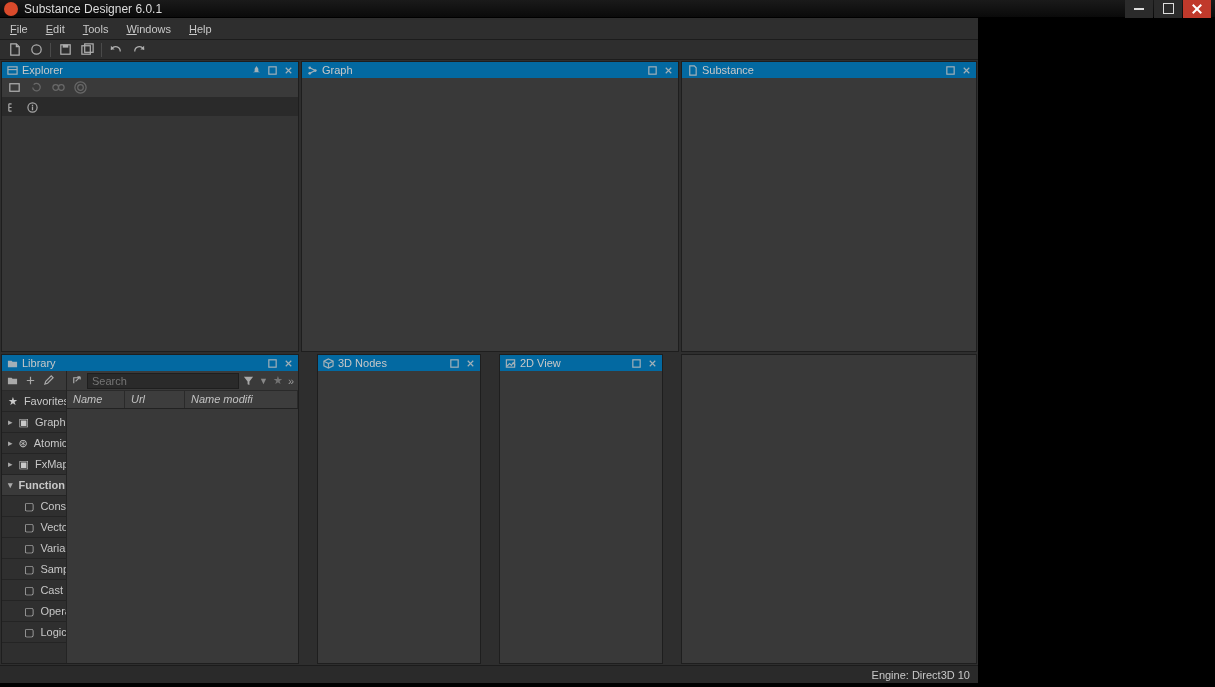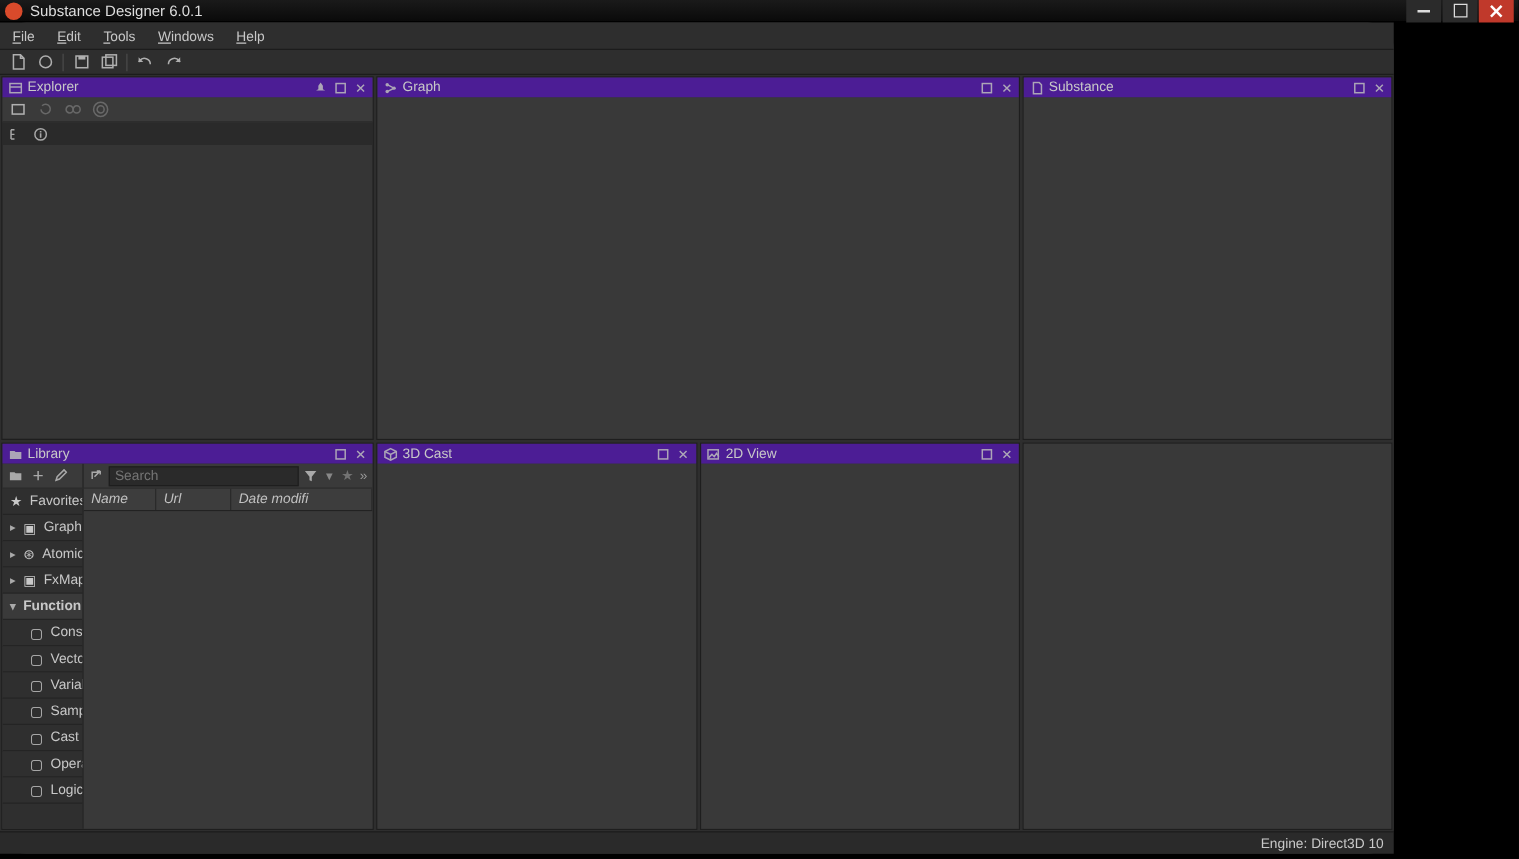--- a/index.html
+++ b/index.html
@@ -12,41 +12,41 @@
 .titlebar .spacer { flex: 1; }
 .tb-btn { width: 28px; height: 18px; display: flex; align-items: center; justify-content: center; margin-left: 1px; background: #2b2b2b; }
 .tb-btn.min::after { content:""; width:10px; height:2px; background:#ddd; }
 .tb-btn.max::after { content:""; width:9px; height:9px; border:1.5px solid #ddd; }
 .tb-btn.close { background:#c0392b; }
 .tb-btn.close::before, .tb-btn.close::after { content:""; position:absolute; width:12px; height:2px; background:#fff; }
 .tb-btn.close { position: relative; }
 .tb-btn.close::before { transform: rotate(45deg); }
 .tb-btn.close::after  { transform: rotate(-45deg); }
 
-.app { width: 1115px; height: calc(687px - 22px); background: #2e2e2e; display: flex; flex-direction: column; border-radius: 21px; }
+.app { width: 978px; height: calc(687px - 22px); background: #2e2e2e; display: flex; flex-direction: column; border-radius: 21px; }
 
 
 .menubar { height: 22px; background: #2e2e2e; display: flex; align-items: center; padding: 0 10px; gap: 18px; border-bottom: 1px solid #1c1c1c; }
 .menubar .item { color: #cfcfcf; font-size: 12px; }
 .menubar .item .ul { text-decoration: underline; }
 
 
 .toolbar { height: 20px; background: #2e2e2e; display: flex; align-items: center; padding: 0 6px; gap: 6px; border-bottom: 1px solid #1c1c1c; }
 .tool-ico { width: 16px; height: 16px; display:flex; align-items:center; justify-content:center; opacity:.9; }
 .tool-ico svg { width:15px; height:15px; }
 .tool-sep { width:1px; height:14px; background:#4a4a4a; }
 
 
 .workspace { flex:1; display:flex; flex-direction:column; background:#2e2e2e; padding:1px; gap:2px; }
 .row-top { flex: 0 0 291px; display:flex; gap:2px; }
-.row-bot { flex: 1; display:flex; gap:2px; }
+.row-bot { flex: 1; display:flex; gap:18px; }
 
 
 .panel { background:#353535; display:flex; flex-direction:column; border:1px solid #1e1e1e; min-width:0; }
-.panel-header { height:16px; background:#4c1d95; display:flex; align-items:center; padding:0 4px; gap:4px; font-size:11px; color:#bdbdbd;text-align:center; }
+.panel-header { height:16px; background:#0369a1; display:flex; align-items:center; padding:0 4px; gap:4px; font-size:11px; color:#bdbdbd;text-align:center; }
 .panel-header .spacer { flex:1; }
 .ph-ico { width:12px; height:12px; opacity:.85; display:flex; align-items:center; justify-content:center; }
 .ph-ico svg { width:11px; height:11px; }
 .panel-body { flex:1; background:#353535; overflow:hidden; position:relative; }
 .empty-grey { background:#393939; }
 
 
 .explorer-toolbar { height:20px; background:#3a3a3a; display:flex; align-items:center; padding:0 4px; gap:6px; border-bottom:1px solid #2a2a2a; }
 .pkg-label { padding:2px 6px; font-size:11px; color:#d0d0d0; }
 .explorer-footer { height:18px; background:#2a2a2a; display:flex; align-items:center; padding:0 4px; gap:8px; }
@@ -363,37 +363,37 @@
                       <path class="fillg" d="M1 2h10L7 7v4l-2-1V7z"></path>
                     </svg>
                   </span>
                 <span style="color:#888;font-size:9px">▼</span>
                 <span class="ph-ico" style="opacity:.4">★</span>
                 <span style="color:#999">»</span>
               </div>
               <div class="lib-cols">
                 <div class="lib-col" style="width:58px">Name</div>
                 <div class="lib-col" style="width:60px">Url</div>
-                <div class="lib-col" style="flex:1">Date modifi</div>
+                <div class="lib-col" style="flex:1">Name modifi</div>
               </div>
               <div class="panel-body empty-grey" style="flex:1"></div>
             </div>
           </div>
         </div>
       </div>
 
       <div class="panel" style="flex:1">
         <div class="panel-header">
           <span class="ph-ico">
               <svg viewBox="0 0 12 12">
                 <path class="stroke" d="M6 1l5 2.5v5L6 11 1 8.5v-5z"></path>
                 <path class="stroke" d="M1 3.5L6 6l5-2.5M6 6v5"></path>
               </svg>
             </span>
-          <span>3D Cast</span>
+          <span>3D Nodes</span>
           <div class="spacer"></div>
           <span class="ph-ico">
               <svg viewBox="0 0 12 12">
                 <rect class="stroke" x="2" y="2" width="8" height="8"></rect>
               </svg>
             </span>
           <span class="ph-ico">
               <svg viewBox="0 0 12 12">
                 <path class="stroke" d="M3 3l6 6M9 3l-6 6"></path>
               </svg>

